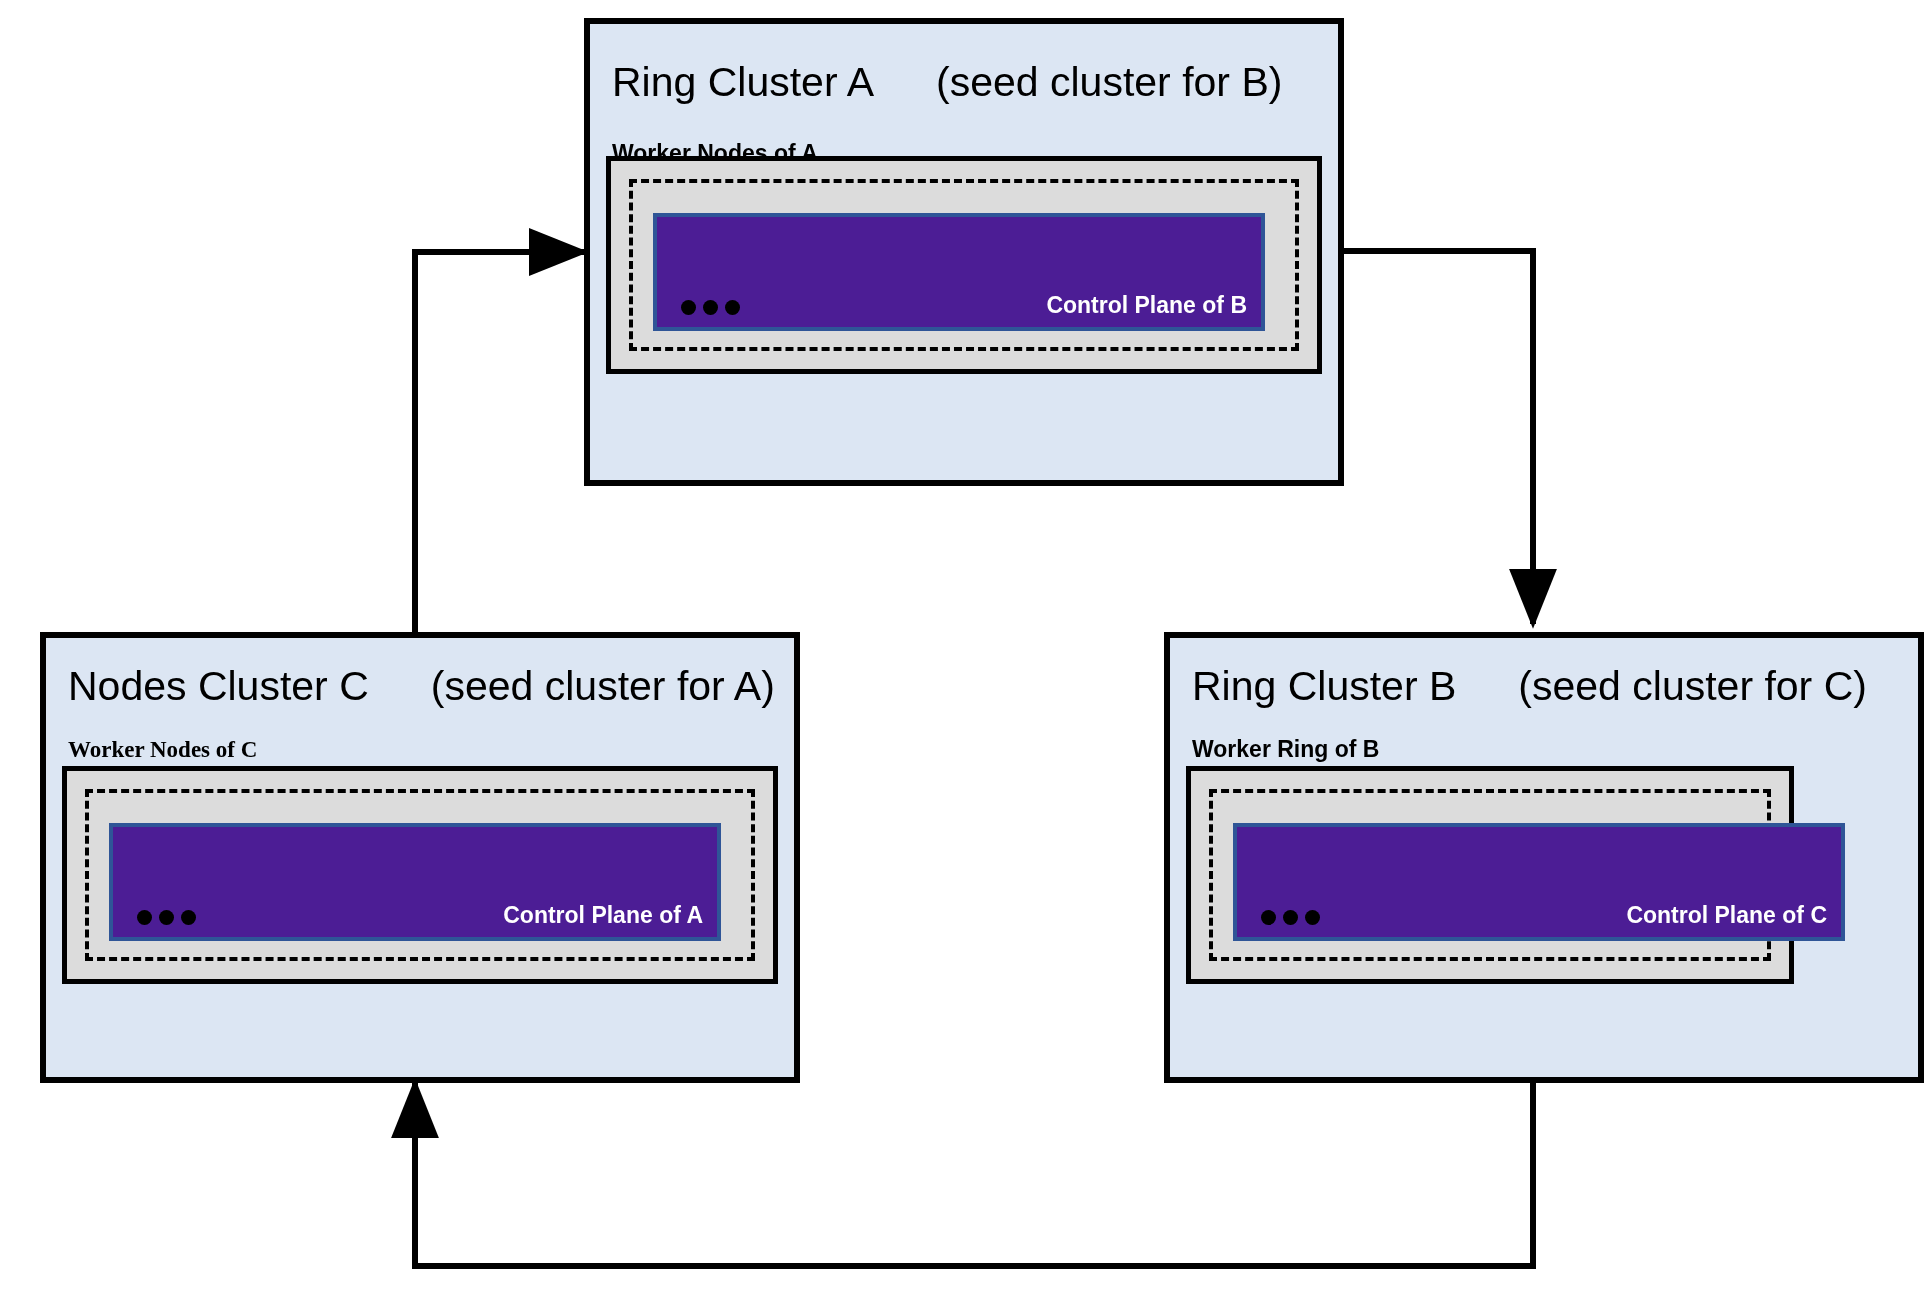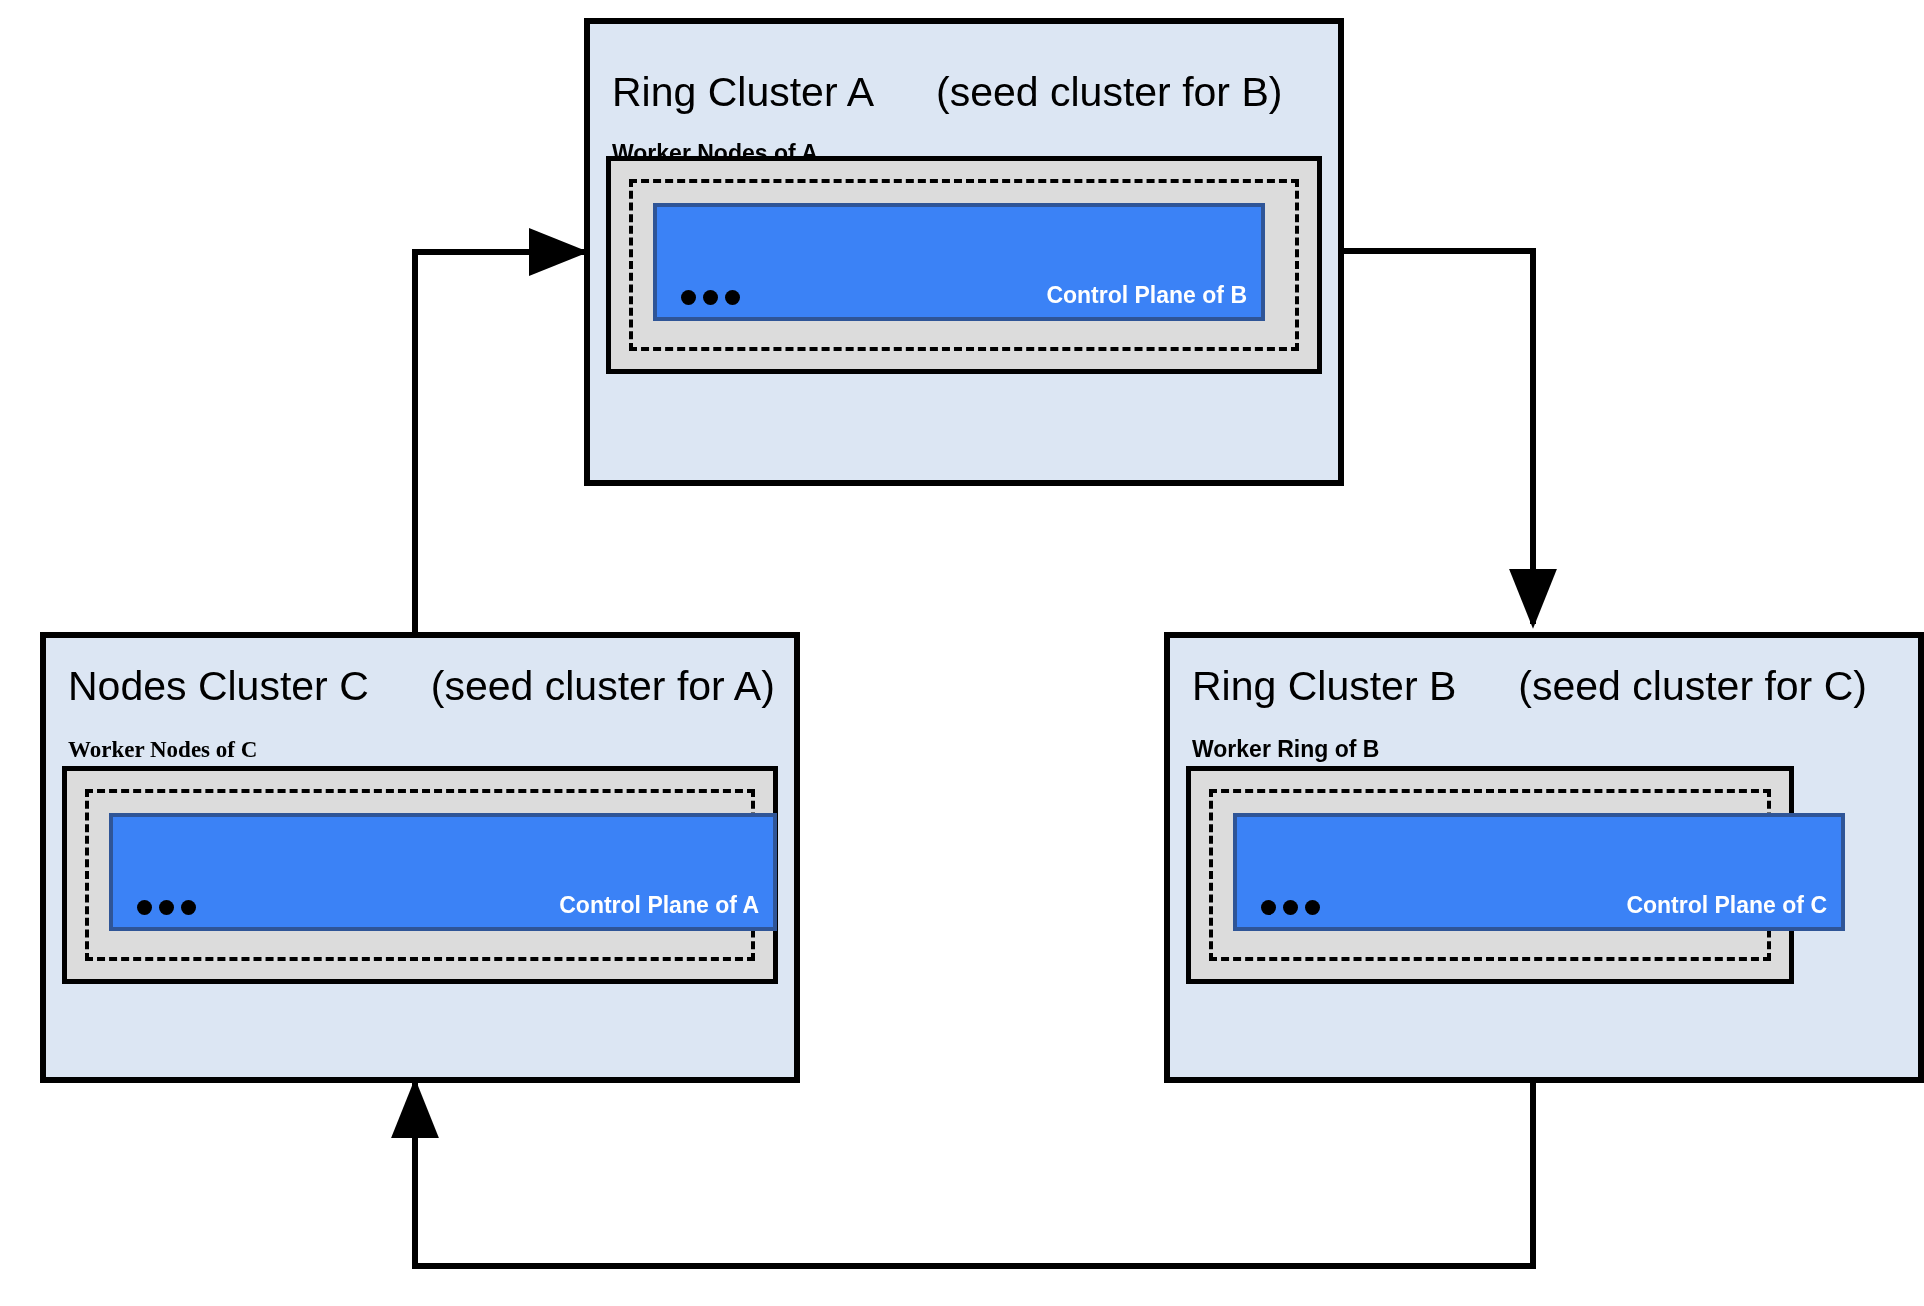--- a/index.html
+++ b/index.html
@@ -70,22 +70,23 @@
     position: absolute;
     box-sizing: border-box;
     border: 4px dashed #000000;
     background: transparent;
   }
 
   
   .control-plane {
     position: absolute;
     box-sizing: border-box;
-    background: #3b82f6;
+    background: #4c1d95;
     border: 4px solid #2f5597;
+    margin-top: 10px;
   }
 
   .cp-label {
     position: absolute;
     right: 14px;
     bottom: 10px;
     color: #ffffff;
     font-size: 23px;
     font-weight: 700;
     white-space: nowrap;
@@ -122,21 +123,21 @@
 
     <path d="M 415,640 L 415,252 L 584,252" fill="none" stroke="#000000" stroke-width="6" marker-end="url(#arrowhead)"></path>
 
     <path d="M 1344,251 L 1533,251 L 1533,624" fill="none" stroke="#000000" stroke-width="6" marker-end="url(#arrowhead)"></path>
 
     <path d="M 1533,878 L 1533,1266 L 415,1266 L 415,1083" fill="none" stroke="#000000" stroke-width="6" marker-end="url(#arrowhead)"></path>
   </svg>
 
   <div class="cluster" style="left:584px; top:18px; width:760px; height:468px;">
 
-    <div class="cluster-title" style="left:22px; top:48px;">
+    <div class="cluster-title" style="left:22px; top:38px;">
       <span>Ring Cluster A</span><span class="seed">(seed cluster for B)</span>
     </div>
 
     <div class="worker-label" style="left:22px; top:118px;">Worker Nodes of A</div>
 
     <div class="worker-box" style="left:16px; top:132px; width:716px; height:218px;">
 
       <div class="node-dashed" style="left:18px; top:18px; right:18px; bottom:18px;"></div>
 
       <div class="control-plane" style="left:42px; top:42px; width:612px; height:118px;">
@@ -155,21 +156,21 @@
     <div class="cluster-title" style="left:22px; top:28px;">
       <span>Nodes Cluster C</span><span class="seed">(seed cluster for A)</span>
     </div>
 
     <div class="worker-label" style="left:22px; top:100px;font-family:Liberation Serif, serif;">Worker Nodes of C</div>
 
     <div class="worker-box" style="left:16px; top:128px; width:716px; height:218px;">
 
       <div class="node-dashed" style="left:18px; top:18px; right:18px; bottom:18px;"></div>
 
-      <div class="control-plane" style="left:42px; top:42px; width:668px; height:118px;">
+      <div class="control-plane" style="left:42px; top:42px; width:612px; height:118px;">
         <div class="cp-dots">
           <i></i>
             <i></i>
             <i></i>
         </div>
         <div class="cp-label">Control Plane of A</div>
       </div>
     </div>
   </div>
 

